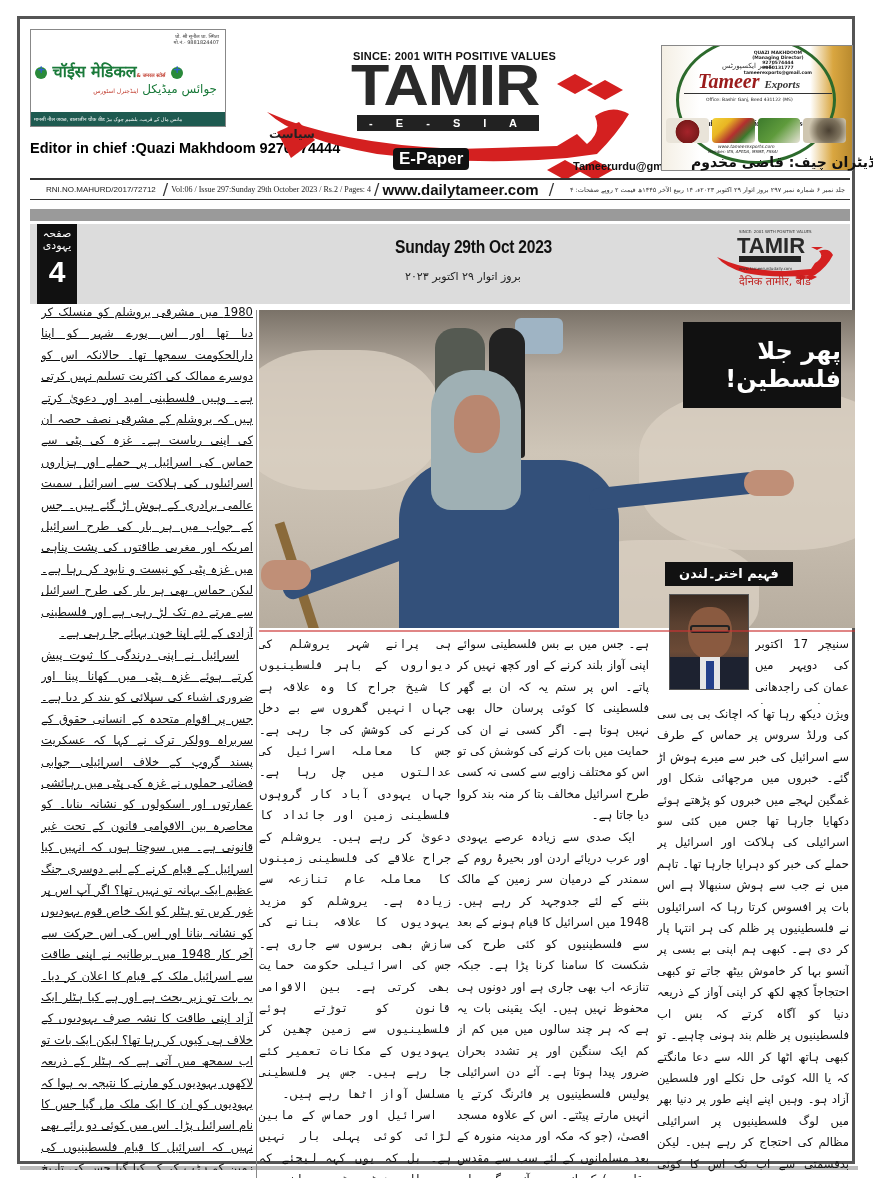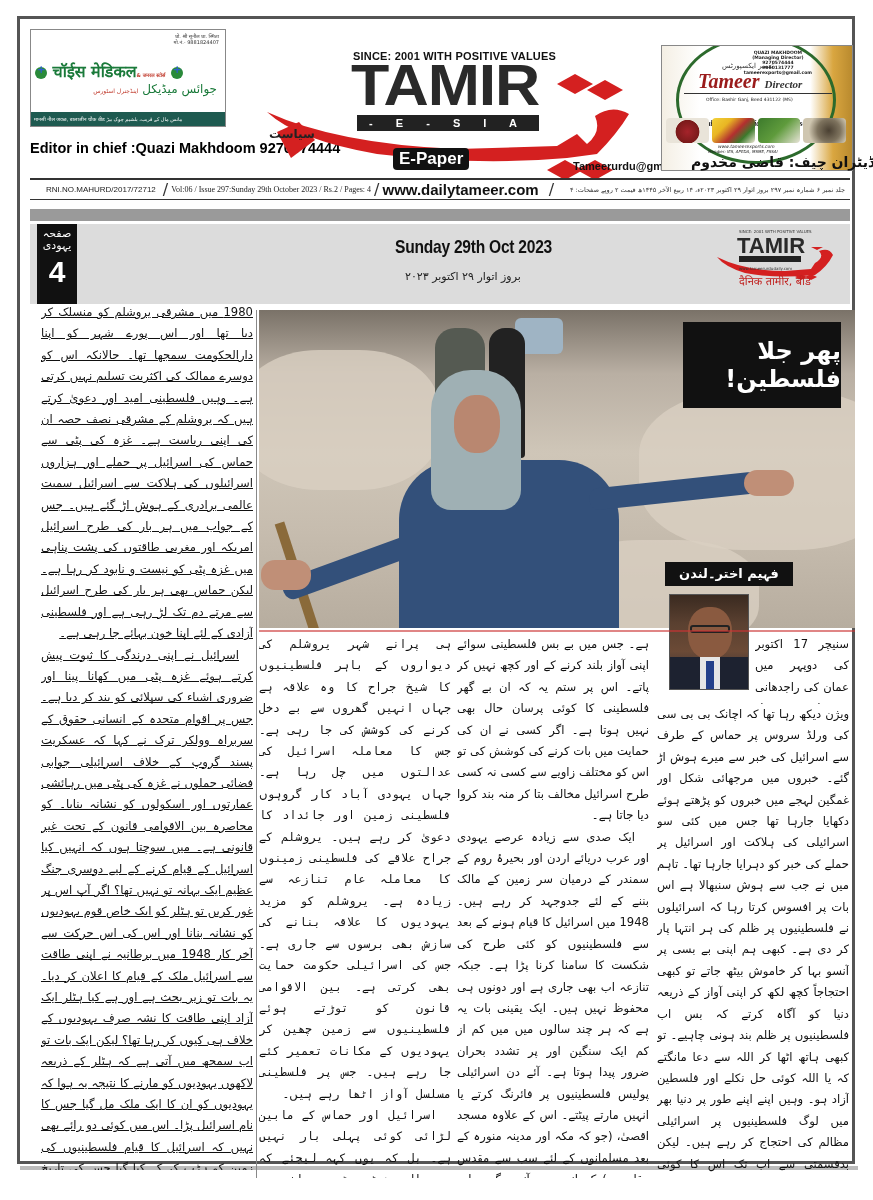--- a/index.html
+++ b/index.html
@@ -167,21 +167,21 @@
     <div class="email">Tameerurdu@gmail.com</div>
 
     <div class="ad-right">
       <div class="circle"></div>
       <div class="contact" style="white-space:pre-line;">QUAZI MAKHDOOM
 (Managing Director)
 9270574444
 9860131777
 tameerexports@gmail.com</div>
       <div class="urdu-small">تعمیر ایکسپورٹس</div>
-      <div class="brand"><span style="font-size:20px;color:#9a1b1b;">Tameer</span> <span>Director</span></div>
+      <div class="brand"><span style="font-size:20px;color:#9a1b1b;">Tameer</span> <span>Exports</span></div>
       <div class="rule"></div>
       <div class="office">Office: Bashir Ganj, Beed 431122 (MS)</div>
       <div class="goods">Vegetables, Fruits, Rice, Sugar, Pulses</div>
       <div class="produce">
         <div style="background:radial-gradient(circle at 50% 55%, #a5232a 0%, #7a1a1a 45%, #e9e4d9 48%);"></div>
         <div style="background:linear-gradient(135deg,#f2d23a 0%, #e9b623 30%, #b32f2f 55%, #3c7a2c 75%, #f0e8d8 100%);"></div>
         <div style="background:linear-gradient(135deg,#3c7a2c 0%, #5f9b3c 50%, #e8e4d8 100%);"></div>
         <div style="background:radial-gradient(circle at 60% 50%, #4a4032 0%, #7e735e 40%, #cfc6b0 70%);"></div>
       </div>
       <div class="web">www.tameerexports.com</div>

